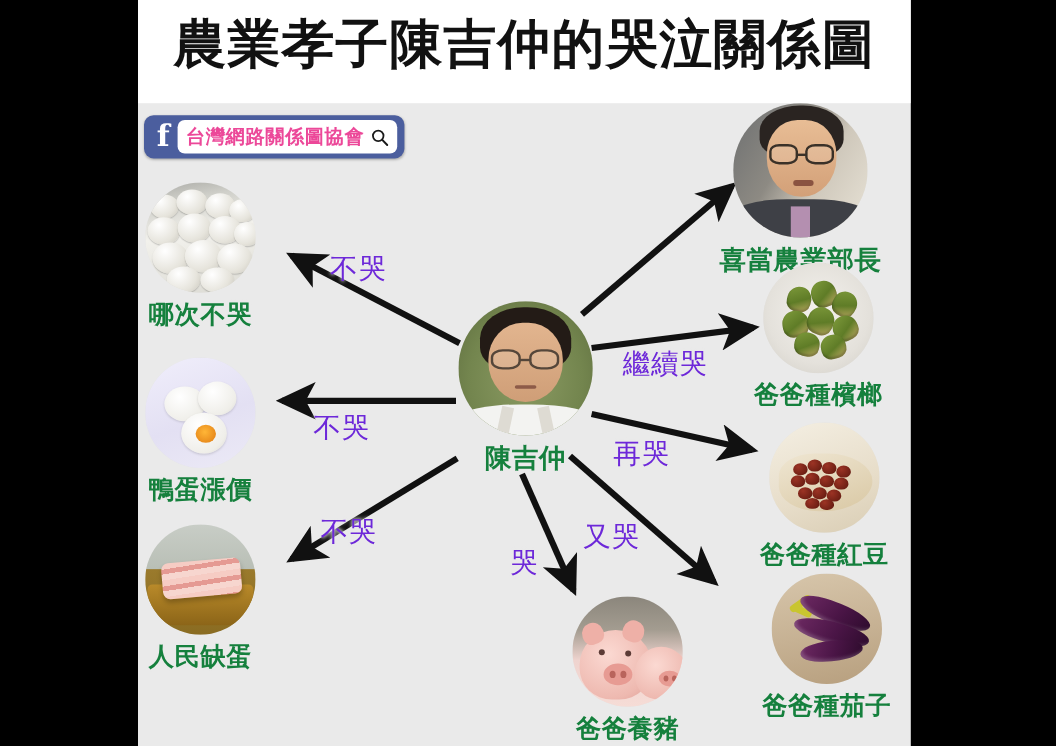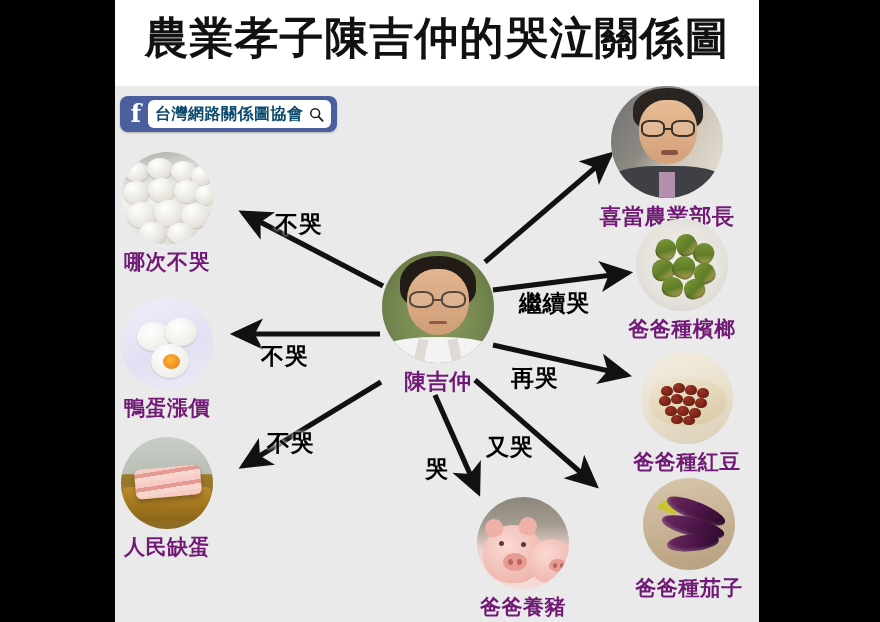--- a/index.html
+++ b/index.html
@@ -78,21 +78,21 @@
     align-items: center;
     gap: 5px;
     background: #ffffff;
     border-radius: 6px;
     height: 28px;
     padding: 0 7px;
   }
   #fb-pill-text {
     font-size: 16px;
     font-weight: bold;
-    color: #0c4a6e;
+    color: #ec4899;
     letter-spacing: .5px;
     white-space: nowrap;
   }
   .mag {
     width: 15px; height: 15px;
     display: block;
   }
 
   
   #edges {
@@ -113,33 +113,33 @@
     border-radius: 50%;
     overflow: hidden;
     position: relative;
     background: #e3e3e3;
   }
   .node.big .bubble { width: 112px; height: 112px; }
   .node .caption {
     margin-top: 4px;
     font-size: 21px;
     font-weight: bold;
-    color: #701a75;
+    color: #15803d;
     letter-spacing: .5px;
     white-space: nowrap;
     text-shadow: 0 0 2px #eaeaea, 0 0 3px #eaeaea;
   }
   .node.big .caption { font-size: 22px; }
 
   
   .elabel {
     position: absolute;
     font-size: 23px;
-    font-weight: bold;
-    color: #000000;
+    font-weight: normal;
+    color: #6d28d9;
     white-space: nowrap;
     letter-spacing: .5px;
     text-shadow: 0 0 3px #eaeaea, 0 0 4px #eaeaea;
   }
 
   
   .ph { position: absolute; inset: 0; }
 
   
   .ph-eggs { background: linear-gradient(170deg,#a9a9a4 0%,#cfcfc9 18%,#f2f1ec 45%,#dcdbd4 100%); }

